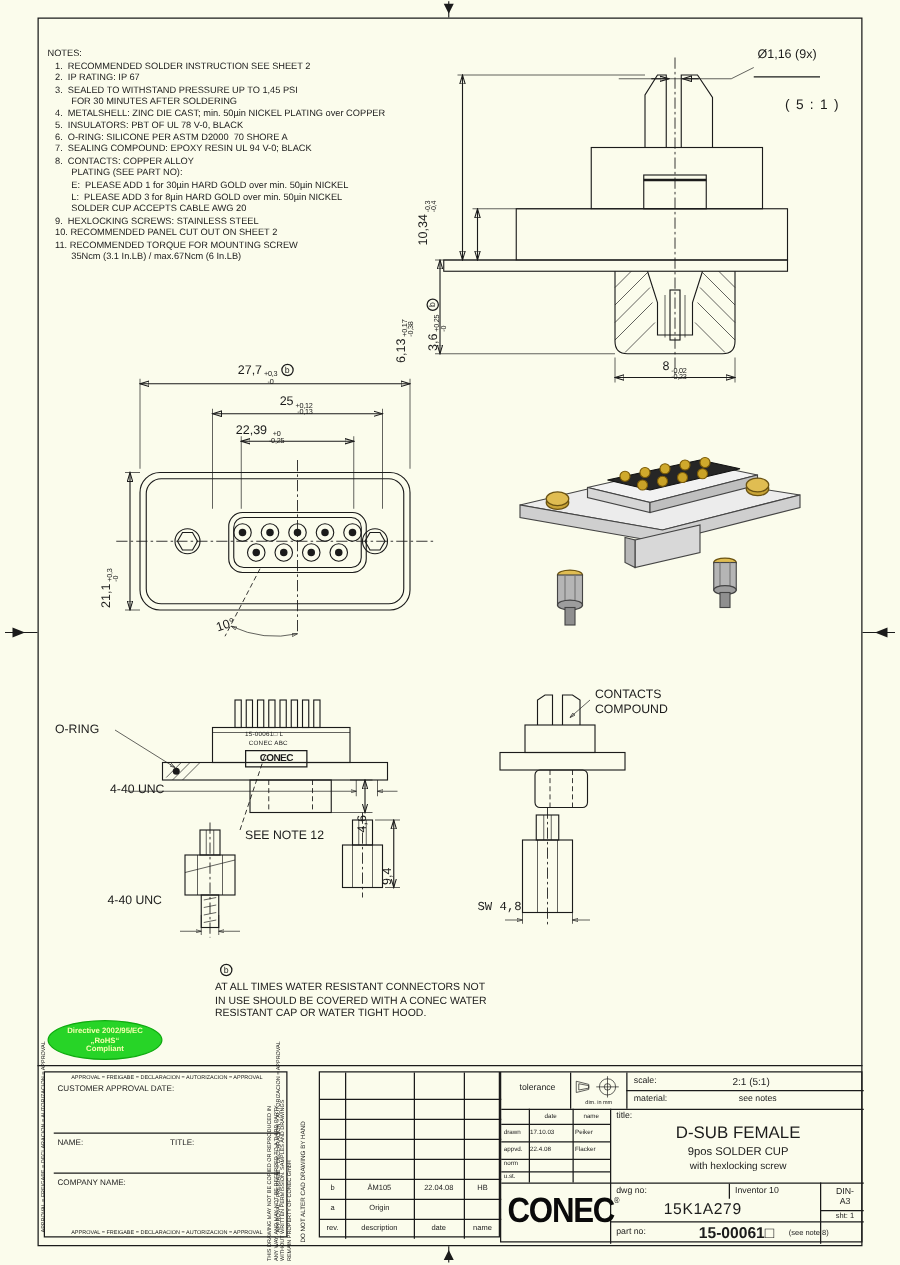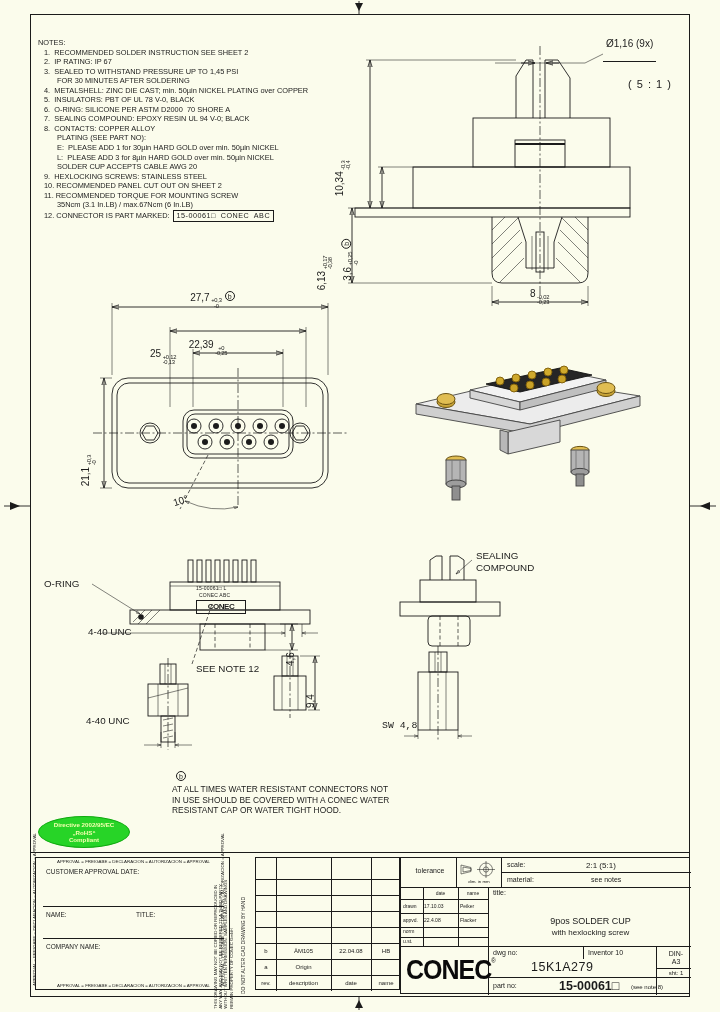--- a/index.html
+++ b/index.html
@@ -75,21 +75,20 @@
   <div class="n ind1">7.  SEALING COMPOUND: EPOXY RESIN UL 94 V-0; BLACK</div>
   <div class="n ind1">8.  CONTACTS: COPPER ALLOY</div>
   <div class="n ind2">PLATING (SEE PART NO):</div>
   <div class="n ind2">E:  PLEASE ADD 1 for 30µin HARD GOLD over min. 50µin NICKEL</div>
   <div class="n ind2">L:  PLEASE ADD 3 for 8µin HARD GOLD over min. 50µin NICKEL</div>
   <div class="n ind2">SOLDER CUP ACCEPTS CABLE AWG 20</div>
   <div class="n ind1">9.  HEXLOCKING SCREWS: STAINLESS STEEL</div>
   <div class="n ind1">10. RECOMMENDED PANEL CUT OUT ON SHEET 2</div>
   <div class="n ind1">11. RECOMMENDED TORQUE FOR MOUNTING SCREW</div>
   <div class="n ind2">35Ncm (3.1 In.LB) / max.67Ncm (6 In.LB)</div>
-  <div class="n ind1"><span>12. CONNECTOR IS PART MARKED:</span><span class="markbox">15-00061□  CONEC  ABC</span></div>
 </div>
 
 <svg style="left:340px;top:30px;" width="300" height="300">
   <defs>
     <marker id="adv" markerWidth="9" markerHeight="6" refX="8" refY="3" orient="auto-start-reverse">
       <polygon points="0,0.6 8,3 0,5.4" fill="#1b1b1b" stroke="none"></polygon>
     </marker>
   </defs>
   <line class="cl" x1="200" y1="16" x2="200" y2="272"></line>
 
@@ -227,21 +226,21 @@
   <line class="dsh" x1="113" y1="170" x2="85" y2="224"></line>
   <path class="thin" d="M90,216 Q116,228 143,222" marker-start="url(#afv)" marker-end="url(#afv)"></path>
 </svg>
 
 <div class="t dimtxt" style="left:150px;top:291px;width:125px;text-align:center;">
   <span>27,7</span><span class="tol">
       <span>+0,3</span>
       <span>-0</span>
     </span><span class="cir">b</span>
 </div>
-<div class="t dimtxt" style="left:150px;top:316px;width:100px;text-align:left;margin-top:32px;">
+<div class="t dimtxt" style="left:150px;top:316px;width:100px;text-align:right;">
   <span>25</span><span class="tol">
       <span>+0,12</span>
       <span>-0,13</span>
     </span>
 </div>
 <div class="t dimtxt" style="left:158px;top:339px;width:100px;text-align:center;">
   <span>22,39</span><span class="tol">
       <span>+0</span>
       <span>-0,25</span>
     </span>
@@ -358,21 +357,21 @@
   </defs>
   <path d="M32,32 V12 L38,8 h6 V32"></path>
   <path d="M52,32 V8 h8 L66,12 V32"></path>
   <rect x="22" y="32" width="56" height="22"></rect>
   <rect x="2" y="54" width="100" height="14"></rect>
   <rect x="30" y="68" width="42" height="30" rx="4"></rect>
   <line class="dsh" x1="42" y1="68" x2="42" y2="98"></line>
   <line class="dsh" x1="60" y1="68" x2="60" y2="98"></line>
   <line class="thin" x1="74" y1="12" x2="58" y2="26" marker-end="url(#asc)"></line>
 </svg>
-<div class="t lbl" style="left:476px;top:550px;">SEALING</div>
+<div class="t lbl" style="left:476px;top:550px;">CONTACTS</div>
 <div class="t lbl" style="left:476px;top:562px;">COMPOUND</div>
 
 <svg style="left:138px;top:658px;" width="70" height="92">
   <defs>
     <marker id="am1" markerWidth="9" markerHeight="6" refX="8" refY="3" orient="auto-start-reverse">
       <polygon points="0,0.6 8,3 0,5.4" fill="#1b1b1b" stroke="none"></polygon>
     </marker>
   </defs>
   <rect x="22" y="6" width="16" height="20"></rect>
   <line x1="27" y1="6" x2="27" y2="26" class="thin"></line>
@@ -529,20 +528,21 @@
     <div class="t t5" style="left:2px;top:45px;">drawn</div>
     <div class="t t5" style="left:23px;top:45px;">17.10.03</div>
     <div class="t t5" style="left:59px;top:45px;">Peiker</div>
     <div class="t t5" style="left:2px;top:59px;">appvd.</div>
     <div class="t t5" style="left:23px;top:59px;">22.4.08</div>
     <div class="t t5" style="left:59px;top:59px;">Flacker</div>
     <div class="t t5" style="left:2px;top:70px;">norm</div>
     <div class="t t5" style="left:2px;top:80px;">u.st.</div>
 
     <div class="t t7" style="left:92px;top:31px;">title:</div>
+    <div class="t" style="left:92px;top:40px;width:195px;text-align:center;font-size:13.5px;">D-SUB FEMALE</div>
     <div class="t t9" style="left:92px;top:58px;width:195px;text-align:center;">9pos SOLDER CUP</div>
     <div class="t t8" style="left:92px;top:70px;width:195px;text-align:center;">with hexlocking screw</div>
 
     <div class="logoBig t" style="left:5px;top:97px;"><span>CONEC</span><span style="font-size:6px;font-weight:400;vertical-align:14px;">®</span></div>
     <div class="hline" style="left:87px;top:119px;width:203px;"></div>
     <div class="vline" style="left:255px;top:88px;height:49px;"></div>
     <div class="t t7" style="left:92px;top:91px;">dwg no:</div>
     <div class="vline" style="left:182px;top:89px;height:12px;"></div>
     <div class="t t7" style="left:187px;top:91px;">Inventor 10</div>
     <div class="t" style="left:130px;top:102px;font-size:12.5px;letter-spacing:0.5px;">15K1A279</div>

